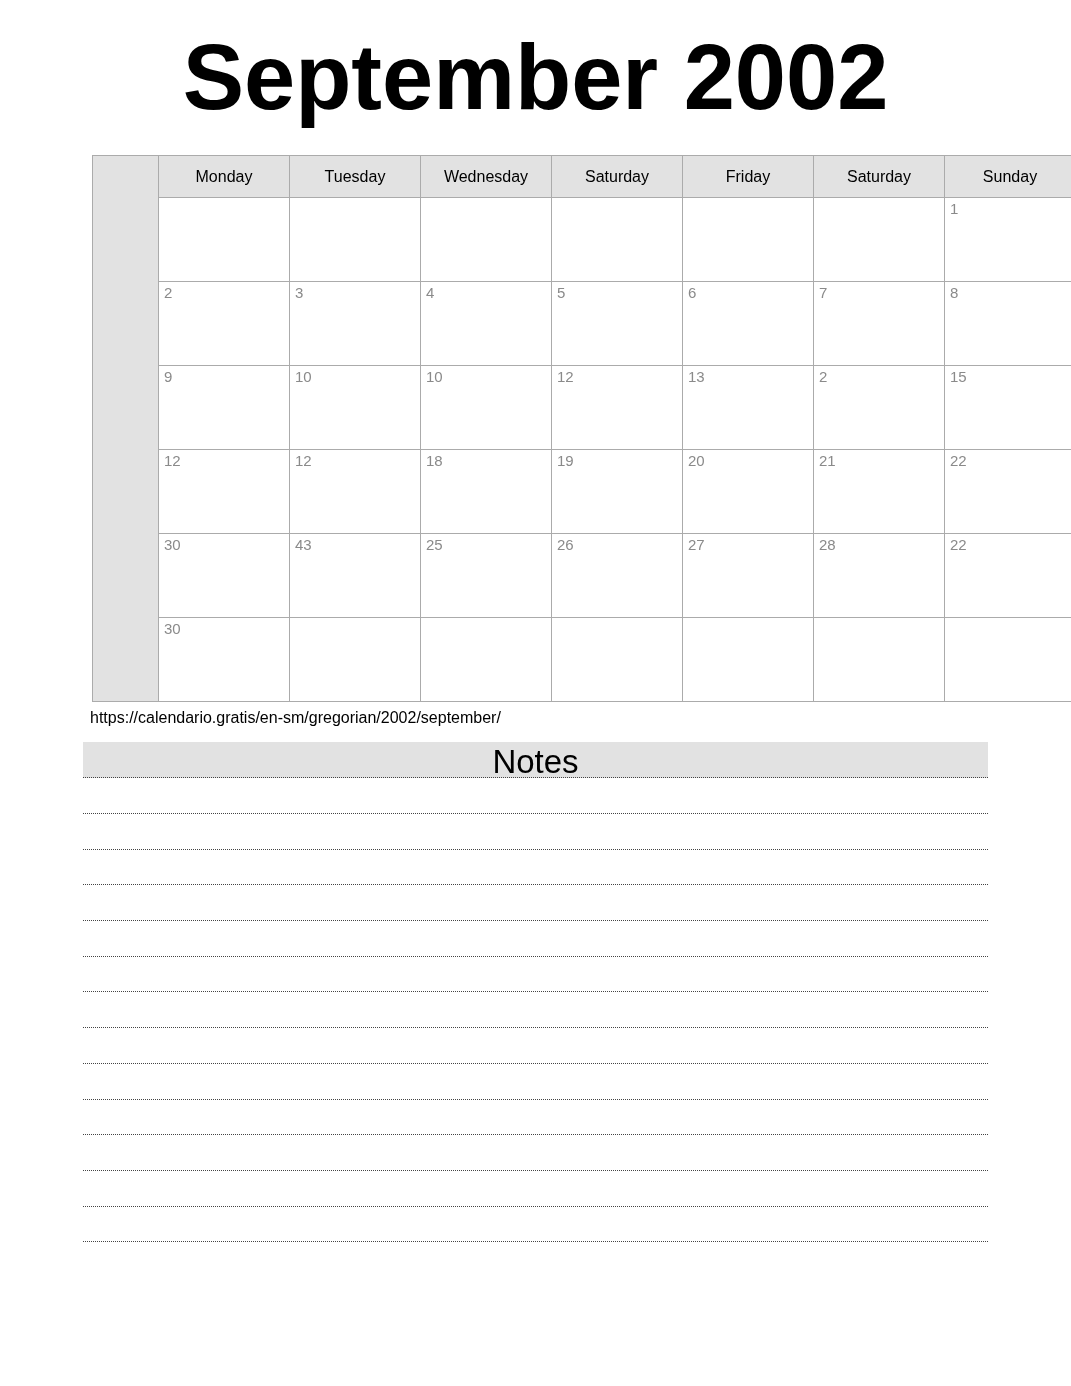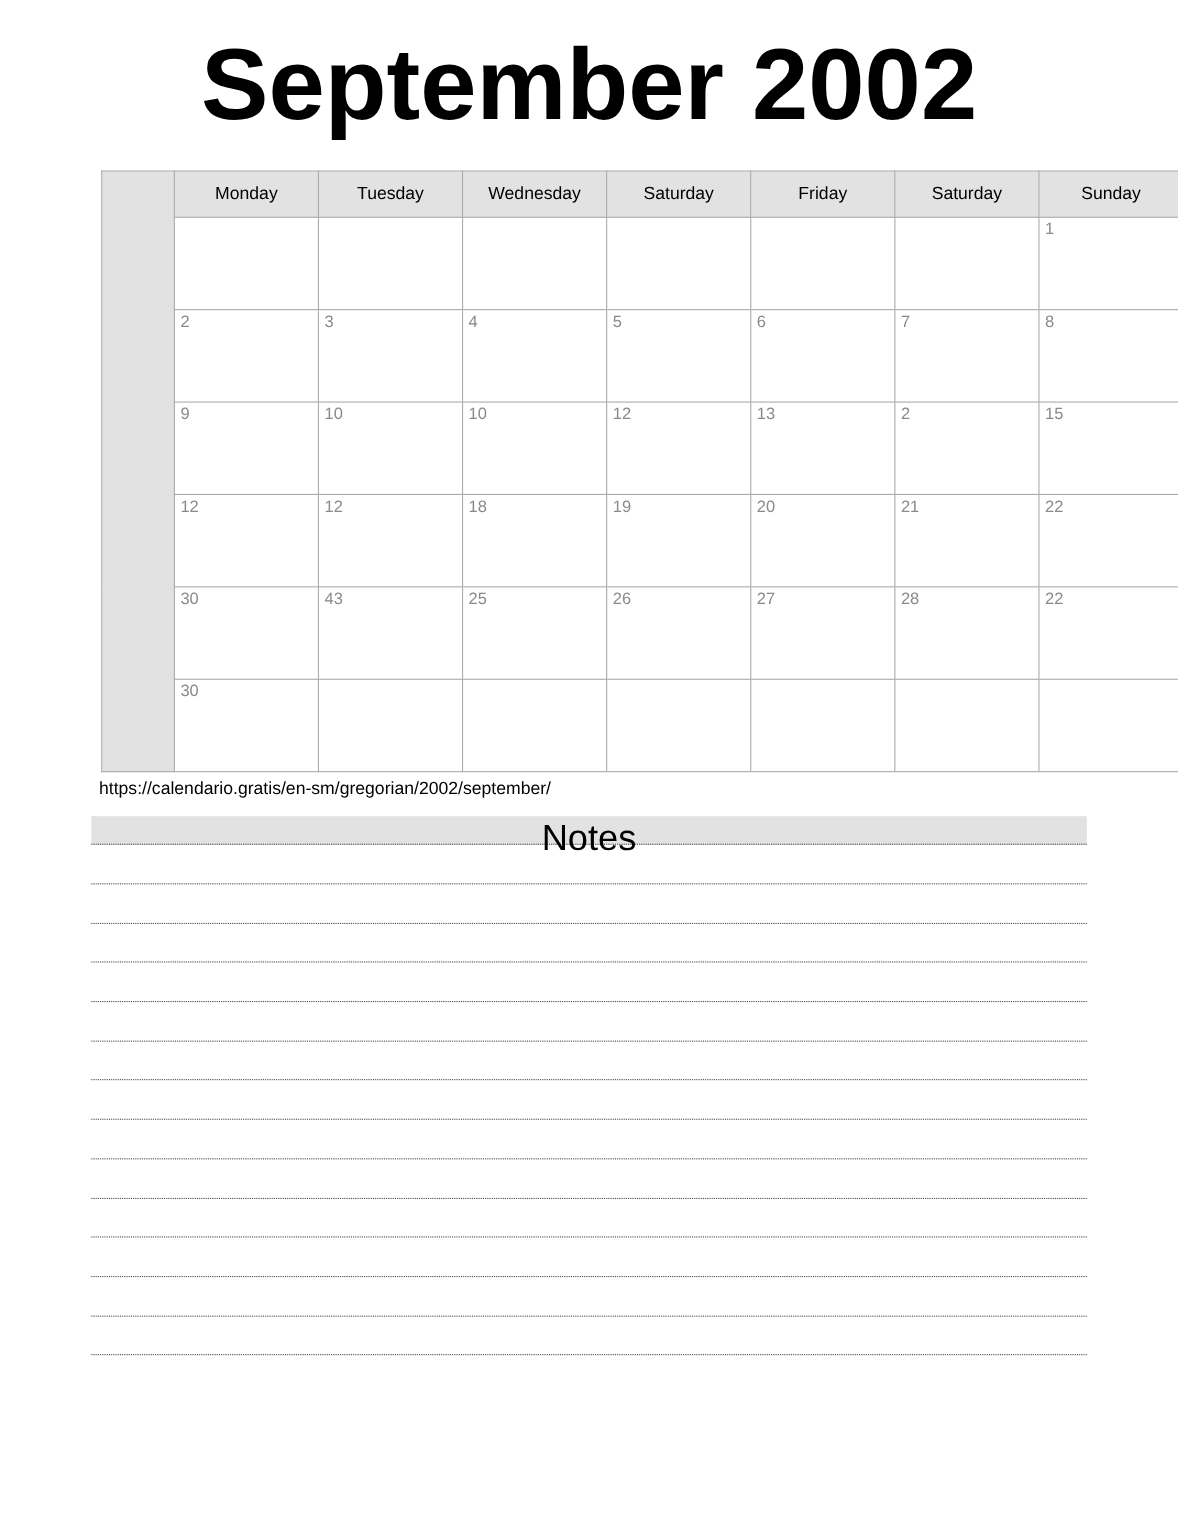--- a/index.html
+++ b/index.html
@@ -73,21 +73,21 @@
     margin:7px 0 0 90px;
     font-size:16px;
     color:var(--text);
   }
   
   .notes{
     margin:15px 0 0 83px;
     width:905px;
   }
   .notes-header{
-    height:26px;
+    height:36px;
     background:var(--header-bg);
     border-bottom:1px dotted var(--line);
     text-align:center;
     font-size:33px;
     line-height:39px;
     color:var(--text);
   }
   .note-line{
     height:35.7px;
     border-bottom:1px dotted var(--line);

